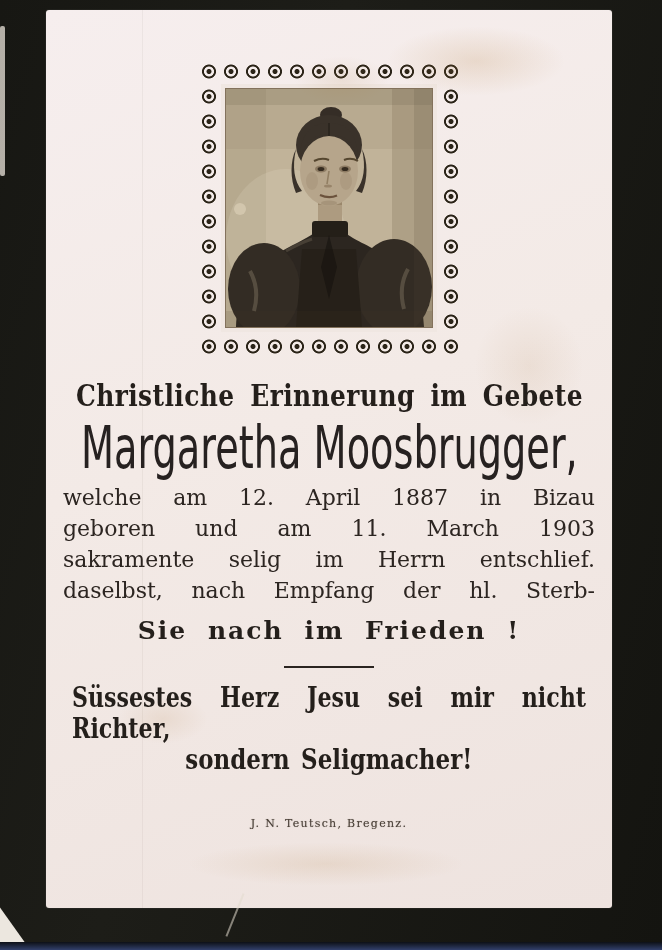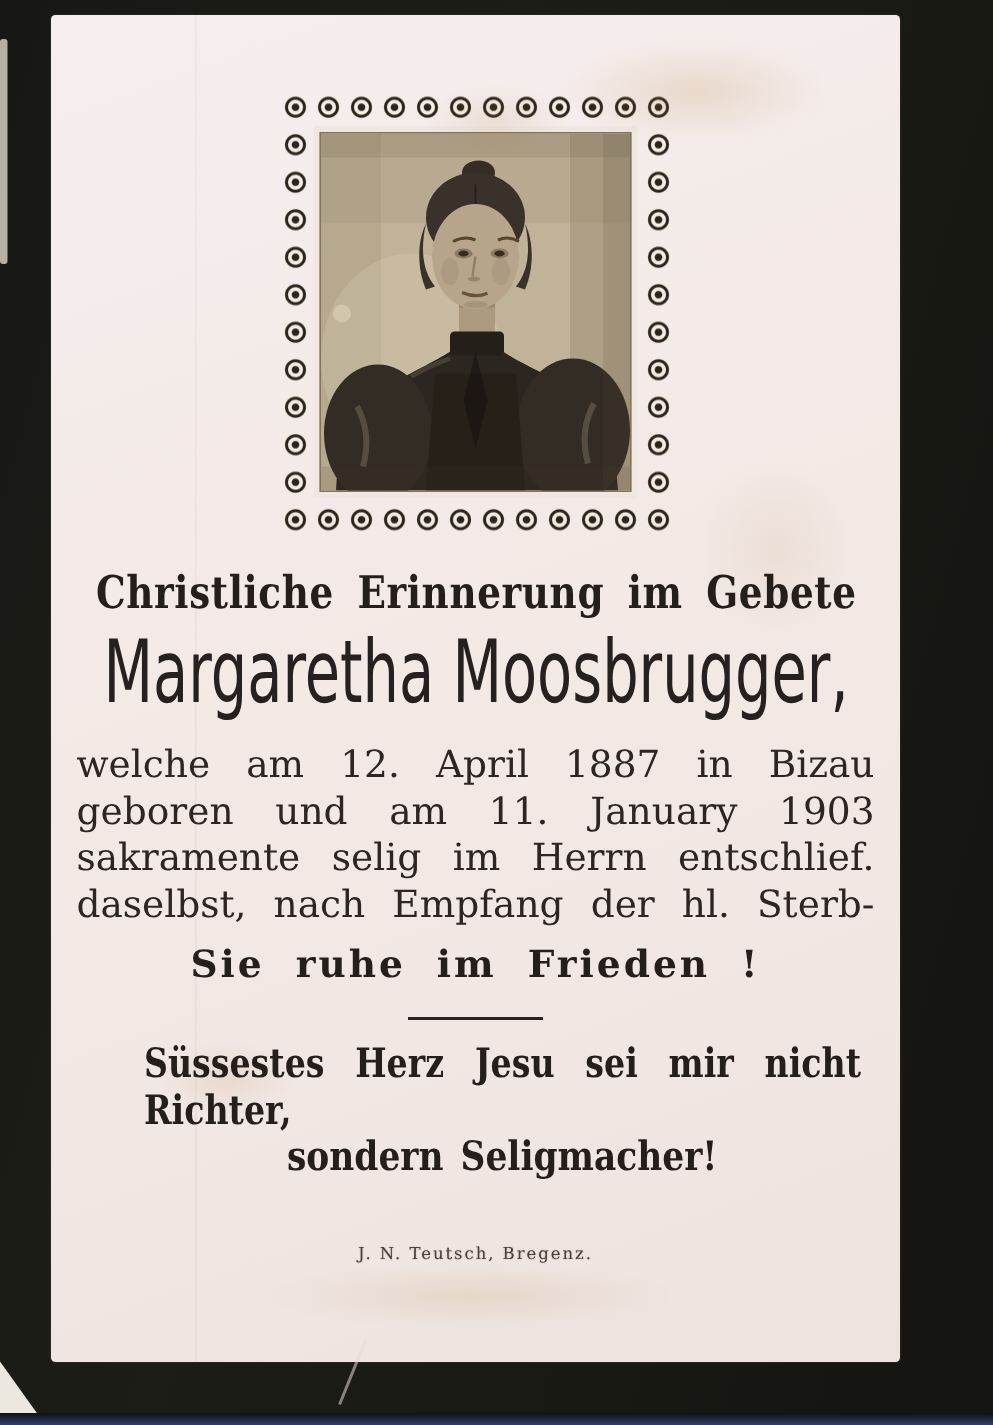--- a/index.html
+++ b/index.html
@@ -13,21 +13,21 @@
   .scan-strip{position:absolute;left:0;right:0;bottom:0;height:8px;
     background:linear-gradient(#0d1016,#32406b);}
   .corner-wedge{position:absolute;left:0;bottom:6px;width:26px;height:52px;
     background:#ece7df;clip-path:polygon(0 30%,100% 100%,0 100%);}
   .edge-sliver{position:absolute;left:0;top:26px;width:5px;height:150px;
     background:#e9e3da;opacity:.75;border-radius:2px;}
   .scratch{position:absolute;left:234px;bottom:12px;width:2px;height:46px;
     background:rgba(226,219,206,.55);transform:rotate(22deg);}
   
   .card{
-    position:absolute;left:34px;top:10px;width:566px;height:898px;
+    position:absolute;left:46px;top:10px;width:566px;height:898px;
     background:linear-gradient(160deg,#f6eeee 0%,#f3eae6 45%,#eee3df 100%);
     border-radius:3px;text-align:center;color:#2a2420;
     box-shadow:0 0 0 1px rgba(255,255,255,.04);
   }
   .stain{position:absolute;border-radius:50%;pointer-events:none;}
   .stain.s1{left:340px;top:16px;width:180px;height:70px;
     background:radial-gradient(ellipse,rgba(178,126,62,.18),rgba(178,126,62,0) 70%);}
   .stain.s2{left:248px;top:46px;width:96px;height:48px;
     background:radial-gradient(ellipse,rgba(170,120,60,.12),rgba(170,120,60,0) 70%);}
   .stain.s3{left:428px;top:296px;width:110px;height:120px;
@@ -54,26 +54,26 @@
   
   .row{display:flex;justify-content:center;}
   .hl1{margin-top:20px;line-height:36px;}
   .hl1 span{display:inline-block;white-space:nowrap;transform:scaleX(.83);
     font-weight:bold;font-size:30px;word-spacing:8px;letter-spacing:.5px;color:#241f1b;}
   .hl2{margin-top:2px;line-height:32px;font-size:26px;letter-spacing:1.2px;
     word-spacing:9px;color:#2b2521;}
   .name-row{line-height:68px;}
   .name-row span{display:inline-block;white-space:nowrap;transform:scaleX(.66);
     font-family:"DejaVu Sans",sans-serif;font-size:58px;letter-spacing:0;color:#262120;}
-  .obit{margin-top:12px;padding:0 17px;font-size:25px;line-height:31px;color:#2c2521;}
+  .obit{padding:0 17px;font-size:22px;line-height:31px;color:#2c2521;}
   .obit div{text-align:justify;text-align-last:justify;}
   .rip{margin-top:10px;line-height:30px;font-weight:bold;font-size:25px;
     letter-spacing:2px;word-spacing:10px;color:#241f1b;}
   .divider{margin:20px auto 0;width:90px;height:2px;background:#2a2420;}
-  .prayer1{margin-top:14px;padding:0 26px;margin-left:36px;}
+  .prayer1{margin-top:14px;padding:0 26px;}
   .prayer1 .l1{width:122%;transform:scaleX(.8197);transform-origin:left top;
     text-align:justify;text-align-last:justify;font-weight:bold;font-size:27px;
     line-height:31px;color:#241f1b;}
   .prayer1 .l2-row{line-height:31px;align-items:center;}
   .prayer1 .l2-row span{display:inline-block;white-space:nowrap;transform:scaleX(.85);
     font-weight:bold;font-size:27px;word-spacing:4px;color:#241f1b;}
   .prayer2{margin-top:16px;line-height:31px;}
   .prayer2 span{display:inline-block;white-space:nowrap;transform:scaleX(.78);
     font-weight:bold;font-size:26px;word-spacing:8px;color:#241f1b;}
   .imprint{margin-top:42px;font-size:11px;letter-spacing:1.3px;color:#4a4038;
@@ -148,26 +148,26 @@
 
     <div class="row hl1">
       <span>Christliche Erinnerung im Gebete</span>
     </div>
     <div class="row name-row">
       <span>Margaretha Moosbrugger,</span>
     </div>
 
     <div class="obit">
       <div>welche am 12. April 1887 in Bizau</div>
-      <div>geboren und am 11. January 1903</div>
+      <div>geboren und am 11. March 1903</div>
       <div>sakramente selig im Herrn entschlief.</div>
       <div>daselbst, nach Empfang der hl. Sterb-</div>
     </div>
 
-    <div class="rip">Sie ruhe im Frieden !</div>
+    <div class="rip">Sie nach im Frieden !</div>
 
     <div class="divider"></div>
 
     <div class="prayer1">
       <div class="l1">Süssestes Herz Jesu sei mir nicht Richter,</div>
       <div class="row l2-row">
         <span>sondern Seligmacher!</span>
       </div>
     </div>
 

